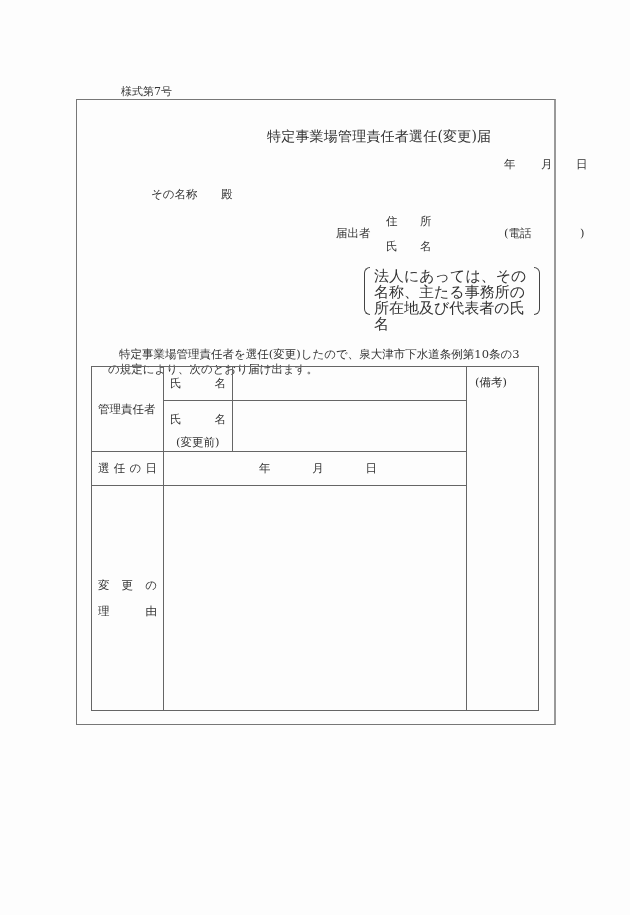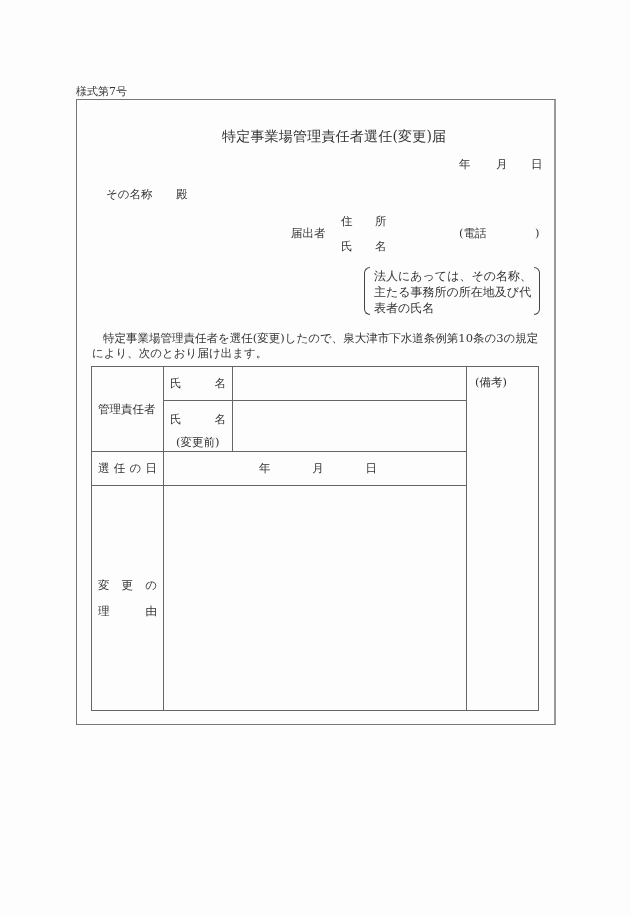--- a/index.html
+++ b/index.html
@@ -1,41 +1,41 @@
 <!DOCTYPE html>
 <html><head>
 <meta charset="utf-8">
 <style>
   html, body { margin:0; padding:0; }
   body {
     width:630px; height:915px; background:#fdfdfd; position:relative; overflow:hidden;
     font-family: "DejaVu Serif", "Liberation Serif", serif; color:#333; font-size:11.5px;
   }
-  .abs { position:absolute; white-space:nowrap; line-height:1; }
+  .abs { position:absolute; white-space:nowrap; line-height:1;margin-left:45px; }
   .form-no { left:76px; top:86px; font-size:11px; }
   .outer { position:absolute; left:76px; top:99px; width:480px; height:626px; border:1px solid #777; border-right:2px solid #999; box-sizing:border-box; }
   .title { left:222px; top:129px; font-size:14px; letter-spacing:0.2px; }
   .date-y { left:459px; top:159px; }
   .date-m { left:496px; top:159px; }
   .date-d { left:531px; top:159px; }
   .addressee { left:106px; top:189px; }
   .addressee-sama { left:176px; top:189px; }
   .applicant { left:291px; top:228px; }
   .addr-label1 { left:341px; top:216px; }
   .addr-label2 { left:375px; top:216px; }
   .name-label1 { left:341px; top:241px; }
   .name-label2 { left:375px; top:241px; }
   .tel-open { left:459px; top:228px; }
   .tel-close { left:535px; top:228px; }
   .corp-box { position:absolute; left:364px; top:267px; width:176px; height:48px; }
   .corp-box .br-l { position:absolute; left:0; top:0; width:6px; height:48px; border:1px solid #444; border-right:none; border-radius:6px 0 0 6px; box-sizing:border-box; }
   .corp-box .br-r { position:absolute; right:0; top:0; width:6px; height:48px; border:1px solid #444; border-left:none; border-radius:0 6px 6px 0; box-sizing:border-box; }
-  .corp-box .txt { position:absolute; left:10px; top:1px; font-size:12px; line-height:16px; white-space:normal; width:164px; }
+  .corp-box .txt { position:absolute; left:10px; top:1px; font-size:15px; line-height:16px; white-space:normal; width:164px; }
   .body-text { position:absolute; left:92px; top:331px; width:452px; font-size:11.5px; line-height:15px; text-indent:11px; }
-  .body-text p { margin:0; }
+  .body-text p { margin:16px; }
   table.main { position:absolute; left:91px; top:366px; border-collapse:collapse; table-layout:fixed; }
   table.main td { border:1px solid #666; padding:0; vertical-align:middle; font-size:11.5px; }
   .c-label { width:72px; }
   .c-sub { width:69px; }
   .c-val { width:234px; }
   .c-rem { width:71px; vertical-align:top !important; }
   .spread { display:flex; justify-content:space-between; padding:0 6px; }
   .remarks { padding:8px 0 0 8px; display:block; }
   .date-row { display:flex; justify-content:space-around; padding:0 68px 0 74px; }
   .reason-label { padding:0 6px; line-height:26px; }

